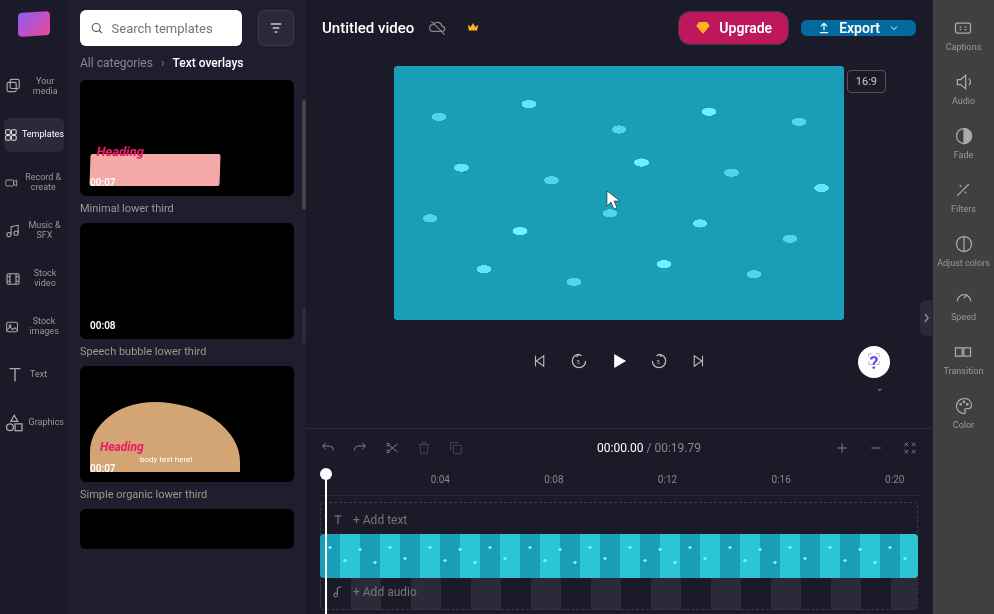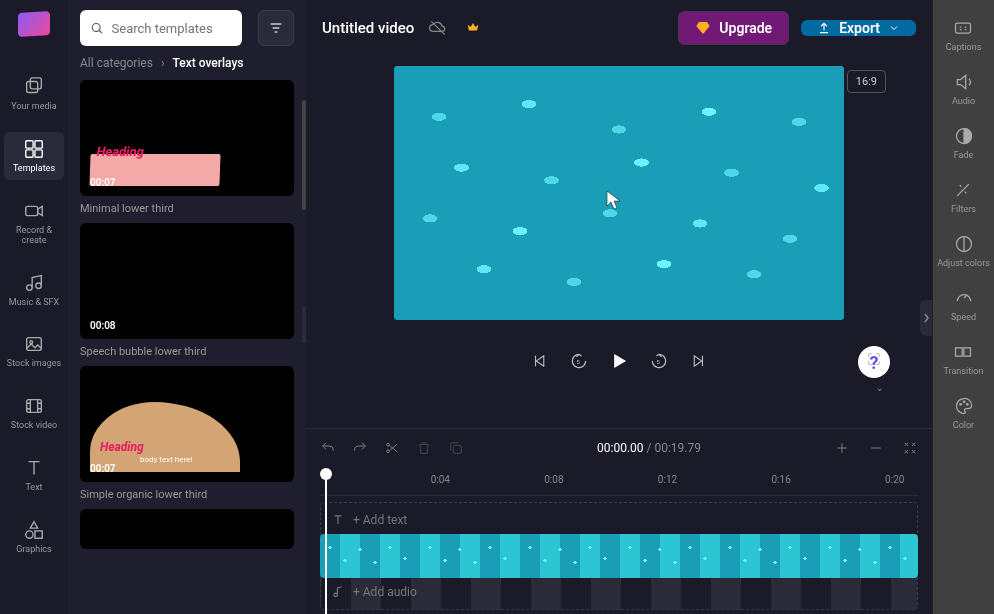--- a/index.html
+++ b/index.html
@@ -1,19 +1,19 @@
 <!DOCTYPE html>
 <html><head>
 <meta charset="utf-8">
 <style>
 * { margin: 0; padding: 0; box-sizing: border-box; font-family: -apple-system, BlinkMacSystemFont, "Segoe UI", Roboto, sans-serif; }
 body { background: #1a1a28; color: #e0e0e0; width: 994px; height: 614px; overflow: hidden; display: flex; }
 .left-rail { width: 68px; background: #1a1a28; display: flex; flex-direction: column; align-items: center; padding-top: 12px; gap: 14px; }
 .logo { width: 32px; height: 24px; background: linear-gradient(135deg, #8b5cf6, #ec4899); border-radius: 4px; margin-bottom: 20px; transform: skewY(-4deg); }
-.rail-item { display: flex; flex-direction: column; align-items: center; gap: 4px; width: 60px; padding: 6px 0; cursor: pointer; border-radius: 6px; }
+.rail-item { display: flex; align-items: center; gap: 4px; width: 60px; padding: 6px 0; cursor: pointer; border-radius: 6px; }
 .rail-item.active { background: #2a2a3a; }
 .rail-item svg { width: 22px; height: 22px; stroke: #aaa; fill: none; stroke-width: 1.5; }
 .rail-item.active svg { stroke: #fff; }
 .rail-label { font-size: 9px; color: #999; text-align: center; line-height: 1.1; }
 .rail-item.active .rail-label { color: #fff; }
 
 .side-panel { width: 238px; background: #1e1e2e; padding: 10px 12px; display: flex; flex-direction: column; gap: 10px; position: relative; }
 .search-row { display: flex; gap: 16px; align-items: center; }
 .search-box { flex: 1; background: #fff; border-radius: 6px; height: 36px; display: flex; align-items: center; padding: 0 10px; gap: 8px; }
 .search-box input { border: none; outline: none; font-size: 13px; width: 100%; color: #333; }
@@ -39,21 +39,21 @@
 .scrollbar-track { position:absolute; right:0; top:100px; width:4px; height:200px; }
 .scrollbar-thumb { width:4px; height:110px; background:#444; border-radius:2px;}
 .panel-collapse { position:absolute; right:-10px; top:50%; width:14px; height:36px; background:#2a2a3a; border-radius:0 6px 6px 0; display:flex; align-items:center; justify-content:center; cursor:pointer;}
 
 .main { flex:1; display:flex; flex-direction:column; background:#1a1a28; position:relative;}
 .topbar { height:56px; display:flex; align-items:center; padding:0 16px; gap:12px;}
 .title { font-size:15px; color:#fff; font-weight:500;}
 .cloud-btn { width:24px; height:24px; display:flex; align-items:center; justify-content:center; cursor:pointer;}
 .crown-icon { margin-left:4px;}
 .spacer { flex:1;}
-.upgrade-btn { background:#701a75; border:1px solid #3a3a4a; color:#fff; padding:8px 16px; border-radius:6px; display:flex; align-items:center; gap:8px; cursor:pointer; font-size:14px; font-weight:600;}
+.upgrade-btn { background:#be185d; border:1px solid #3a3a4a; color:#fff; padding:8px 16px; border-radius:12px; display:flex; align-items:center; gap:8px; cursor:pointer; font-size:14px; font-weight:600;}
 .export-btn { background:#0369a1; color:#fff; padding:0 16px; border-radius:6px; display:flex; align-items:center; gap:8px; cursor:pointer; font-size:14px; font-weight:600;}
 .preview-area { flex:1; display:flex; align-items:flex-start; justify-content:center; padding:10px 40px 0; position:relative;}
 .video-frame { width:450px; height:254px; background: linear-gradient(135deg, #1a8ba8, #2bc5d4); border-radius:4px; position:relative; overflow:hidden;}
 .fish-pattern { position:absolute; inset:0; background:
   radial-gradient(ellipse 18px 10px at 10% 20%, #4dd8e8 40%, transparent 41%),
   radial-gradient(ellipse 18px 10px at 30% 15%, #5de8f8 40%, transparent 41%),
   radial-gradient(ellipse 18px 10px at 50% 25%, #4dd8e8 40%, transparent 41%),
   radial-gradient(ellipse 18px 10px at 70% 18%, #6df0ff 40%, transparent 41%),
   radial-gradient(ellipse 18px 10px at 90% 22%, #4dd8e8 40%, transparent 41%),
   radial-gradient(ellipse 18px 10px at 15% 40%, #5de8f8 40%, transparent 41%),
@@ -149,31 +149,31 @@
     <svg viewBox="0 0 24 24">
         <circle cx="7" cy="17" r="3"></circle>
         <circle cx="17" cy="15" r="3"></circle>
         <path d="M10 17V6l10-2v11"></path>
       </svg>
     <span class="rail-label">Music &amp; SFX</span>
   </div>
   <div class="rail-item">
     <svg viewBox="0 0 24 24">
         <rect x="4" y="5" width="16" height="14" rx="2"></rect>
+        <path d="M8 5v14M16 5v14M4 9h4M4 15h4M16 9h4M16 15h4"></path>
+      </svg>
+    <span class="rail-label">Stock video</span>
+  </div>
+  <div class="rail-item">
+    <svg viewBox="0 0 24 24">
+        <rect x="4" y="5" width="16" height="14" rx="2"></rect>
         <circle cx="9" cy="10" r="1.5"></circle>
         <path d="M4 17l5-5 4 4 3-3 4 4"></path>
       </svg>
     <span class="rail-label">Stock images</span>
-  </div>
-  <div class="rail-item">
-    <svg viewBox="0 0 24 24">
-        <rect x="4" y="5" width="16" height="14" rx="2"></rect>
-        <path d="M8 5v14M16 5v14M4 9h4M4 15h4M16 9h4M16 15h4"></path>
-      </svg>
-    <span class="rail-label">Stock video</span>
   </div>
   <div class="rail-item">
     <svg viewBox="0 0 24 24">
         <path d="M6 5h12M12 5v14"></path>
       </svg>
     <span class="rail-label">Text</span>
   </div>
   <div class="rail-item">
     <svg viewBox="0 0 24 24">
         <path d="M12 3l4 7H8z"></path>

